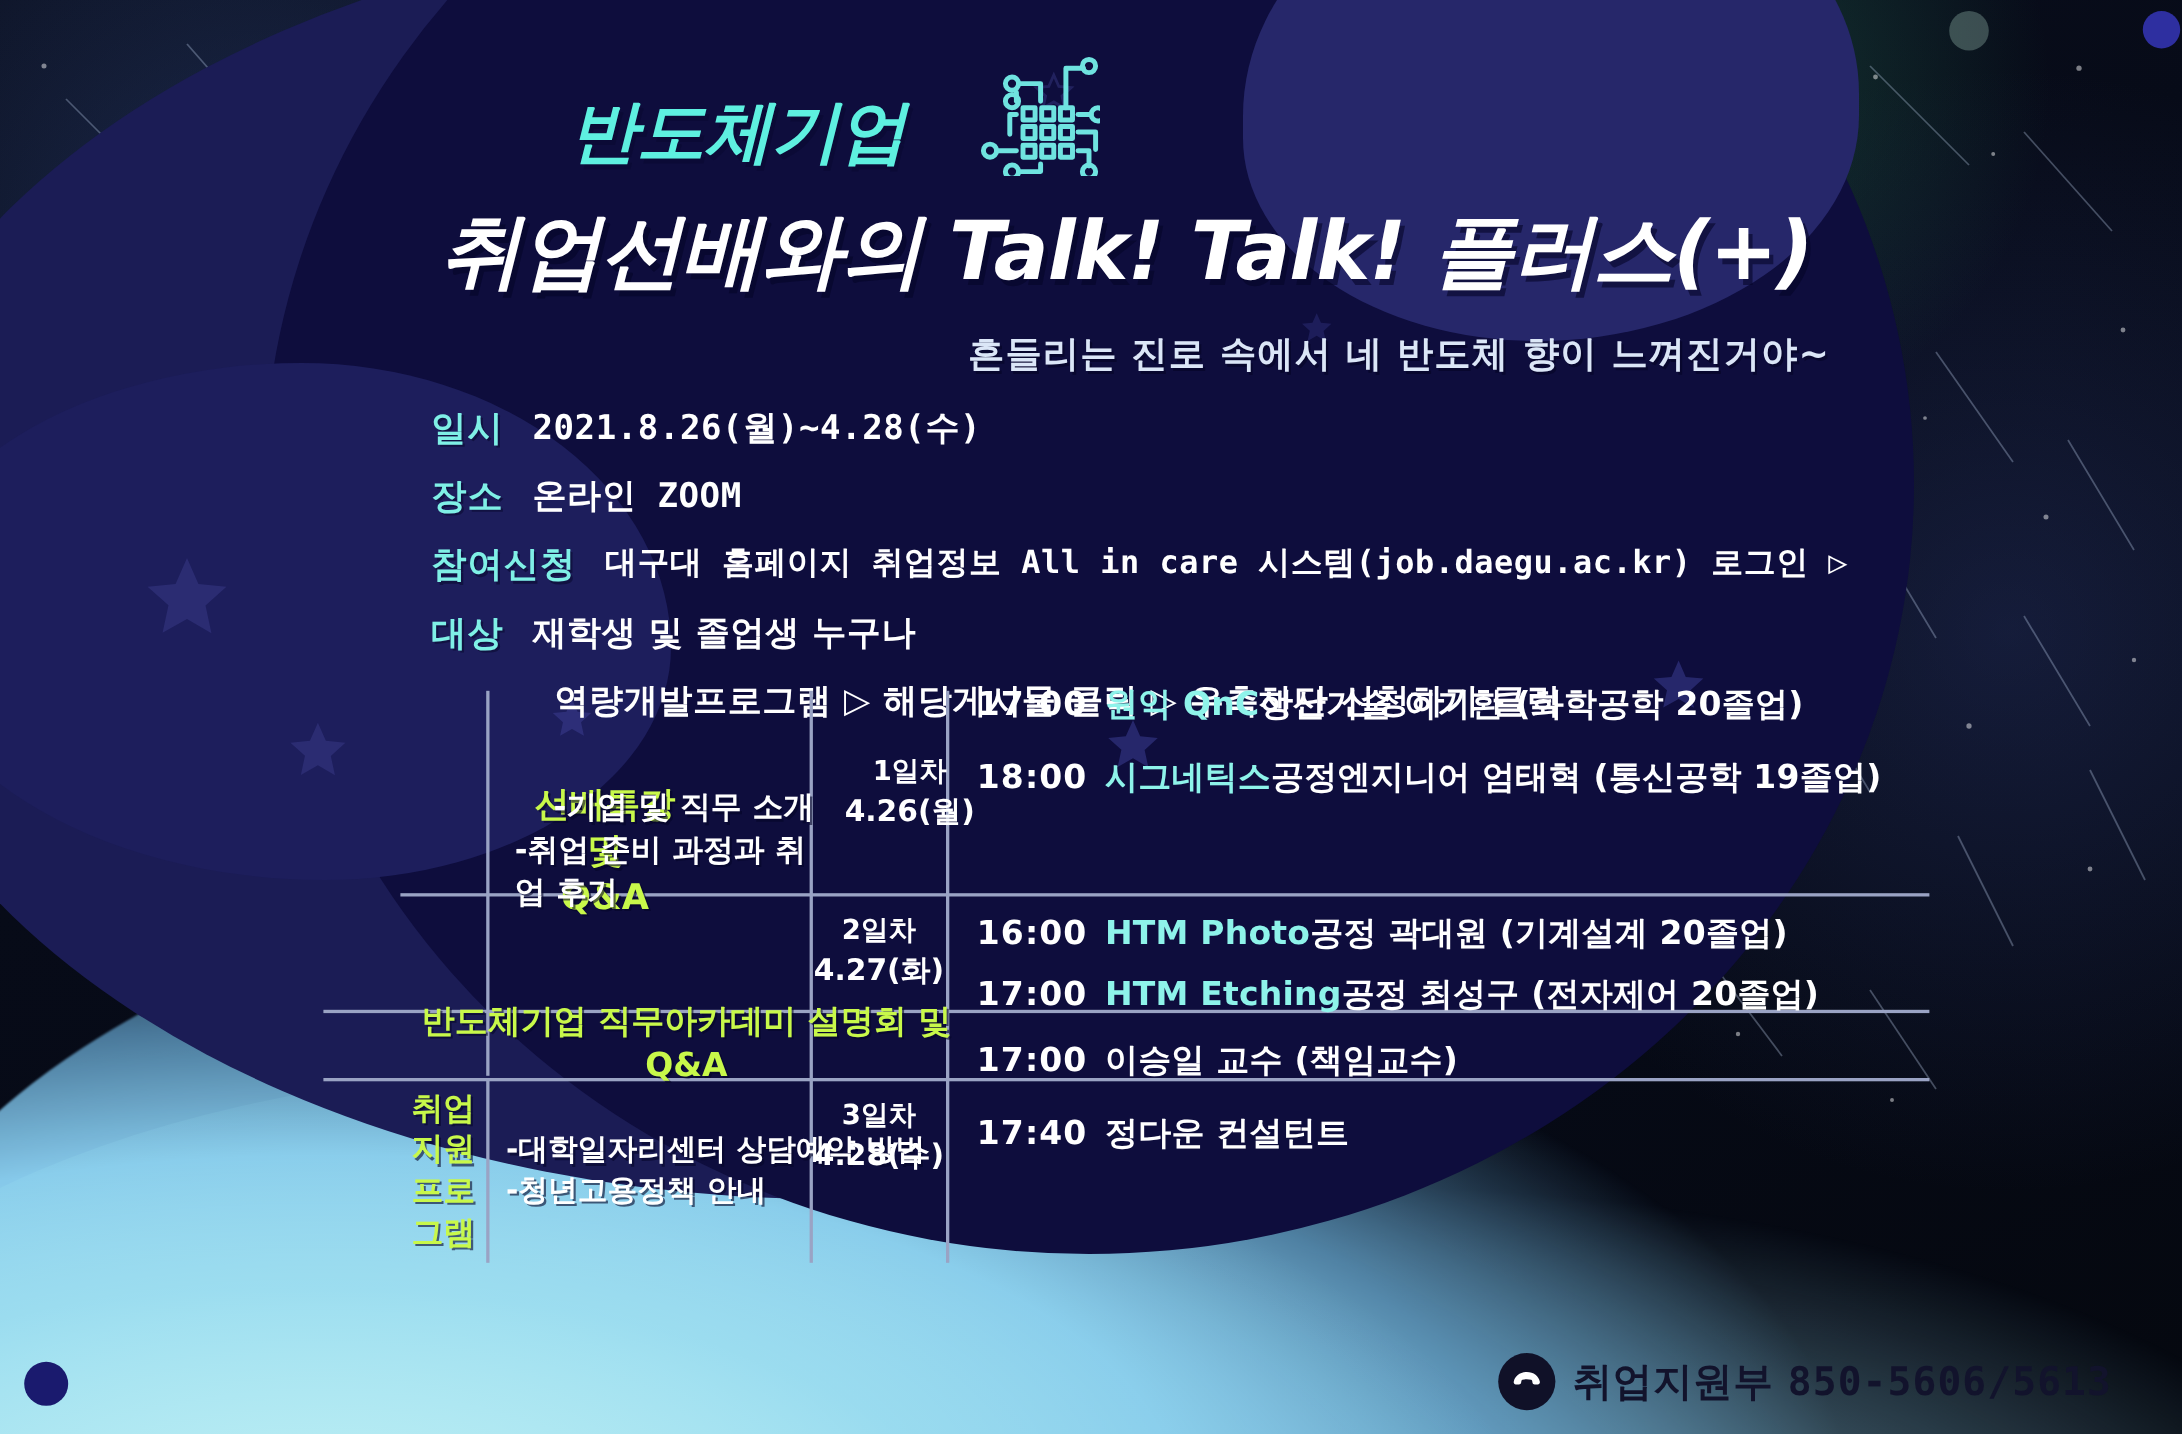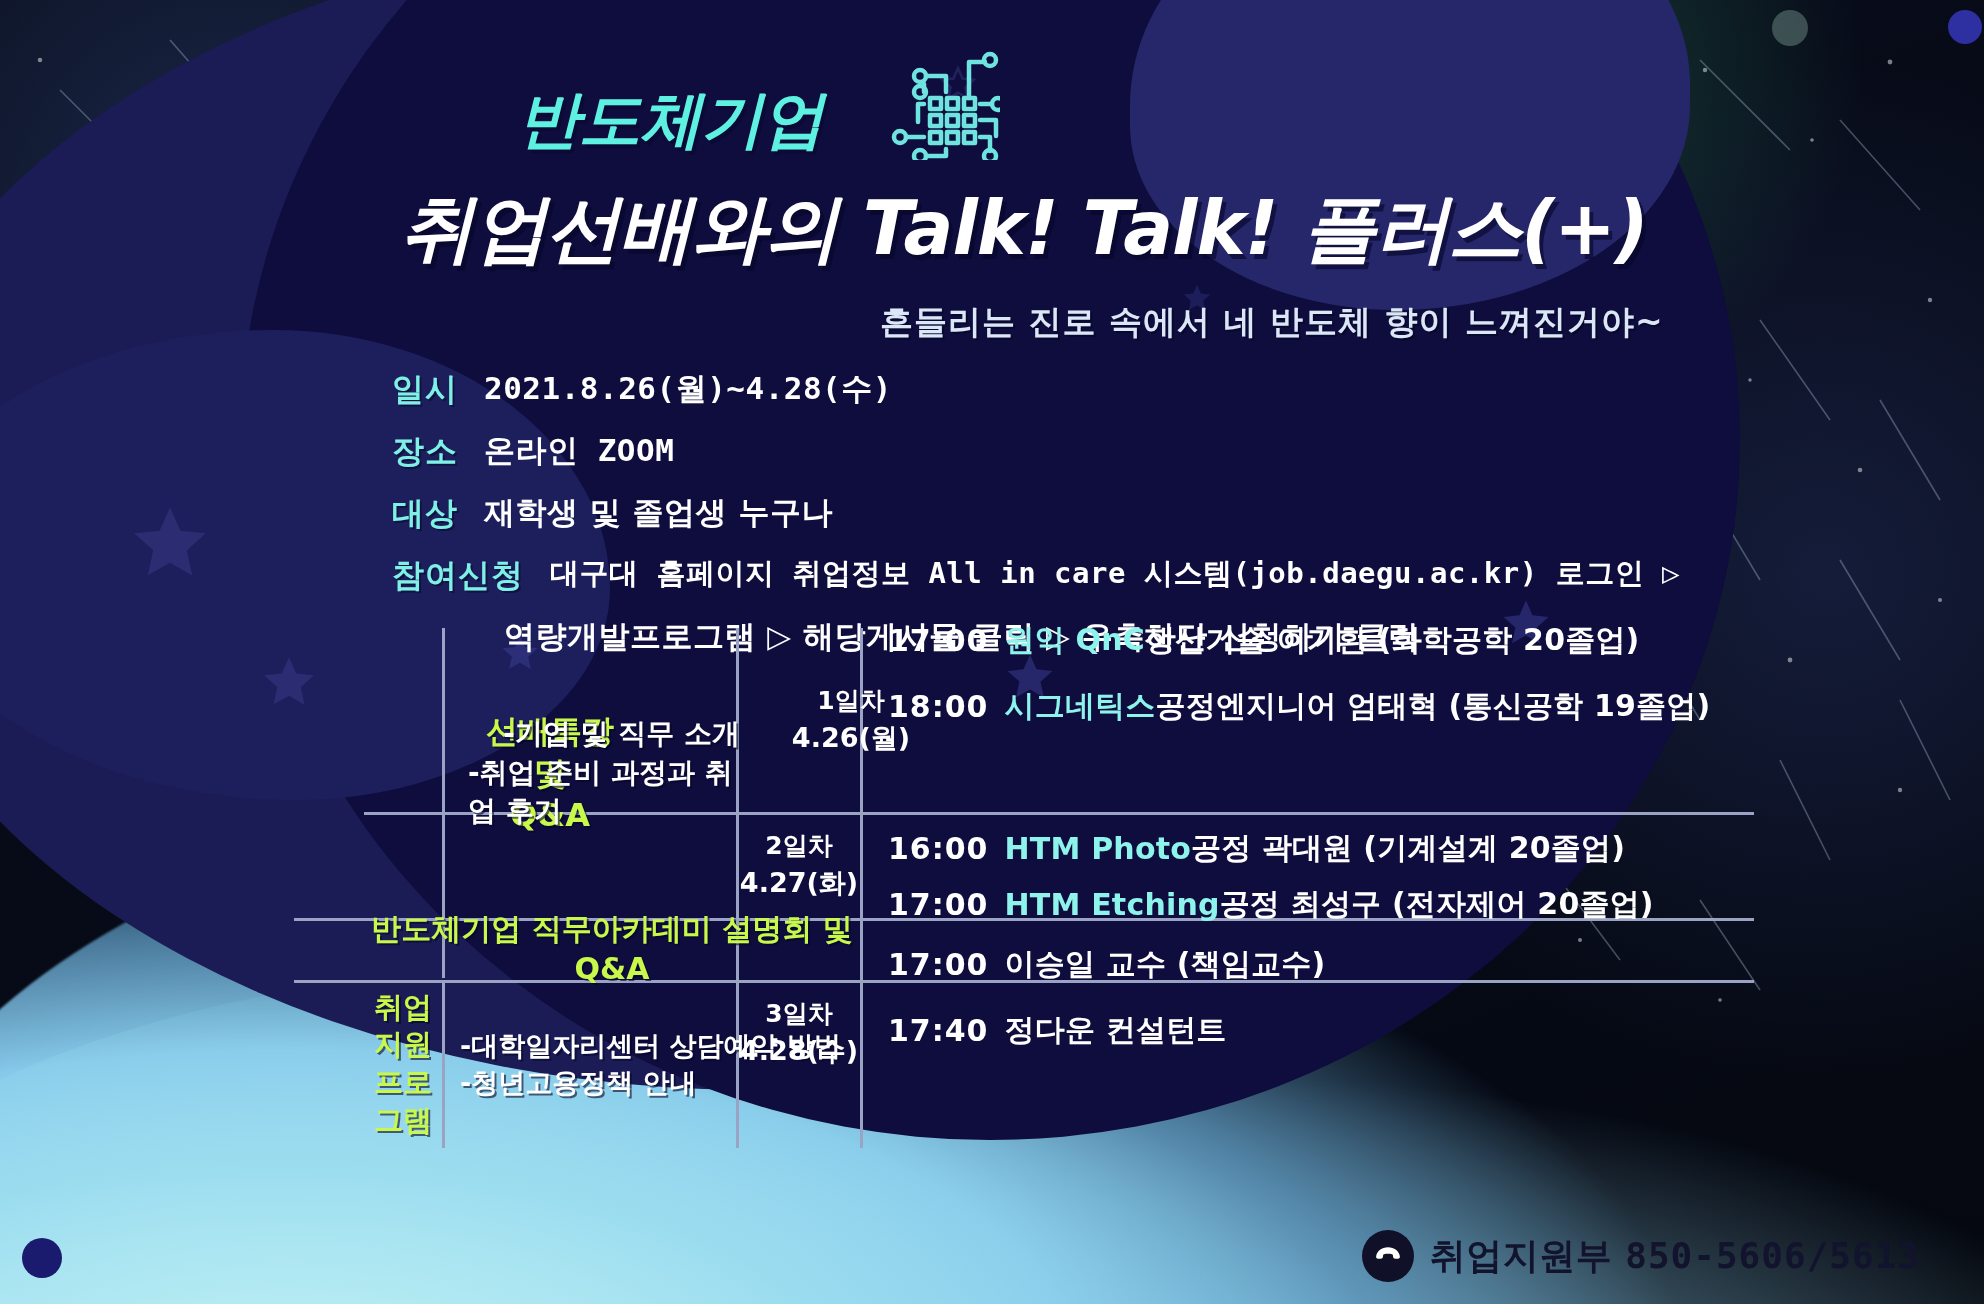--- a/index.html
+++ b/index.html
@@ -303,57 +303,57 @@
     <div class="info">
       <div class="info-row">
         <span class="info-label">일시</span>
         <span class="info-value">2021.8.26(월)~4.28(수)</span>
       </div>
       <div class="info-row">
         <span class="info-label">장소</span>
         <span class="info-value">온라인 ZOOM</span>
       </div>
       <div class="info-row">
+        <span class="info-label">참여신청</span>
+        <span class="info-value" style="font-size:29px;">대구대 홈페이지 취업정보 All in care 시스템(job.daegu.ac.kr) 로그인 ▷</span>
+      </div>
+      <div class="info-row">
         <span class="info-label">대상</span>
         <span class="info-value" style="font-family:'DejaVu Sans','Liberation Sans',sans-serif;">재학생 및 졸업생 누구나</span>
-      </div>
-      <div class="info-row">
-        <span class="info-label">참여신청</span>
-        <span class="info-value" style="font-size:29px;">대구대 홈페이지 취업정보 All in care 시스템(job.daegu.ac.kr) 로그인 ▷</span>
       </div>
       <div class="info-value2">역량개발프로그램 ▷ 해당게시물 클릭 ▷ 우측하단 신청하기 클릭</div>
     </div>
 
     <div class="table">
 
       <div class="vline" style="left:78px;top:0;height:350px;"></div>
       <div class="vline" style="left:78px;top:352px;height:168px;"></div>
       <div class="vline" style="left:372px;top:0;height:520px;"></div>
       <div class="vline" style="left:496px;top:0;height:520px;"></div>
       <div class="hline" style="left:0;top:184px;width:1390px;"></div>
       <div class="hline" style="left:-70px;top:290px;width:1460px;"></div>
       <div class="hline" style="left:-70px;top:352px;width:1460px;"></div>
 
       <div class="cat-cell" style="left:0;top:0;width:372px;height:290px;font-size:32px;white-space:pre-line;">선배특강
 및
 Q&amp;A</div>
-      <div class="cat-cell" style="left:0;top:290px;width:496px;height:62px;font-size:30px;">반도체기업 직무아카데미 설명회 및 Q&amp;A</div>
+      <div class="cat-cell" style="left:12px;top:290px;width:496px;height:62px;font-size:30px;">반도체기업 직무아카데미 설명회 및 Q&amp;A</div>
       <div class="cat-cell" style="left:0;top:352px;width:78px;height:168px;font-size:29px;white-space:pre-line;line-height:1.3;">취업지원
 프로그램</div>
 
       <div class="desc-cell" style="left:104px;top:0;width:272px;height:290px;font-size:28px;align-items:flex-end;">
         <div>-기업 및 직무 소개</div>
         <div>-취업 준비 과정과 취업 후기</div>
       </div>
       <div class="desc-cell" style="left:96px;top:352px;width:400px;height:168px;font-size:27px;">
         <div>-대학일자리센터 상담예약 방법</div>
         <div>-청년고용정책 안내</div>
       </div>
 
-      <div class="day-cell" style="left:392px;top:0;width:118px;height:184px;padding-left:36px;">
+      <div class="day-cell" style="left:368px;top:0;width:118px;height:184px;padding-left:36px;">
         <div class="day-no">1일차</div>
         <div class="day-date">4.26(월)</div>
       </div>
       <div class="day-cell" style="left:376px;top:184px;width:118px;height:106px;">
         <div class="day-no">2일차</div>
         <div class="day-date">4.27(화)</div>
       </div>
       <div class="day-cell" style="left:376px;top:290px;width:118px;height:230px;">
         <div class="day-no">3일차</div>
         <div class="day-date">4.28(수)</div>

